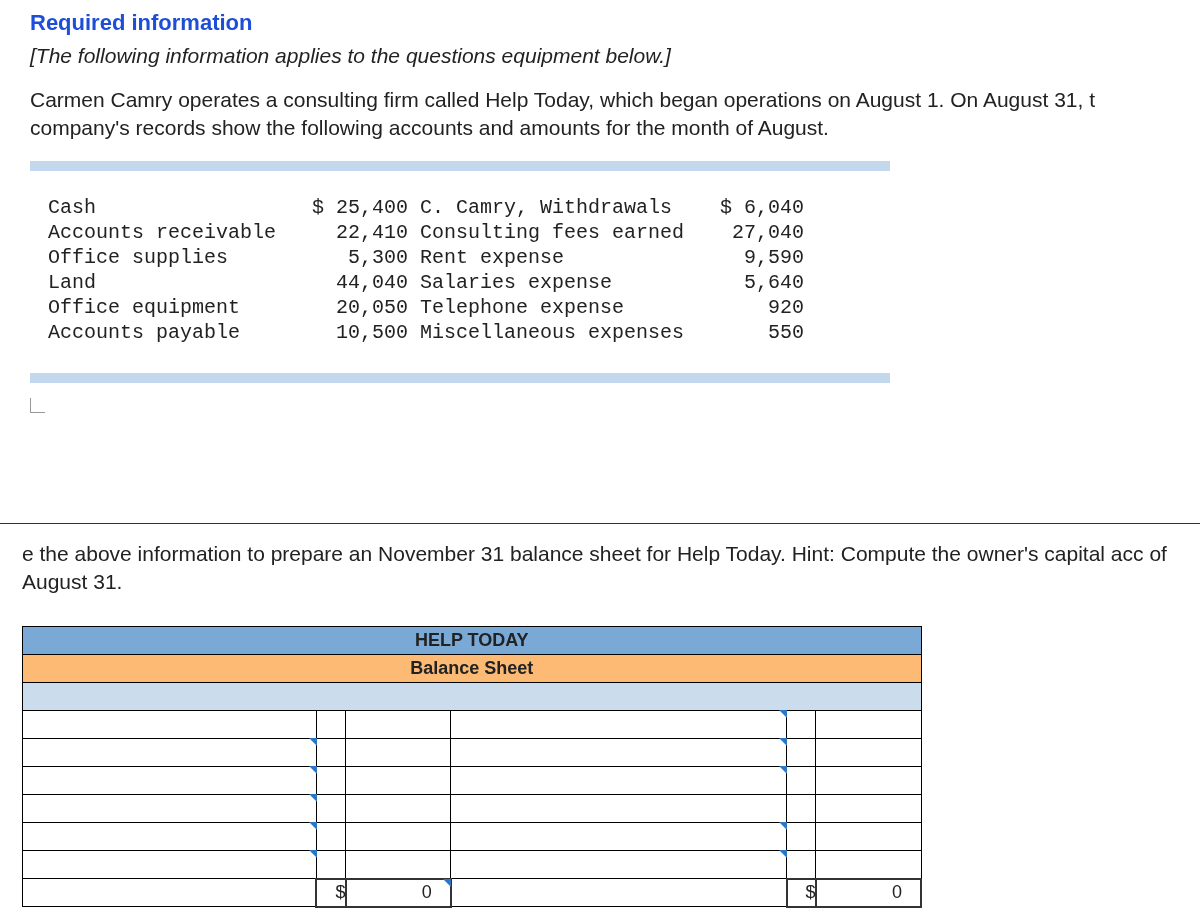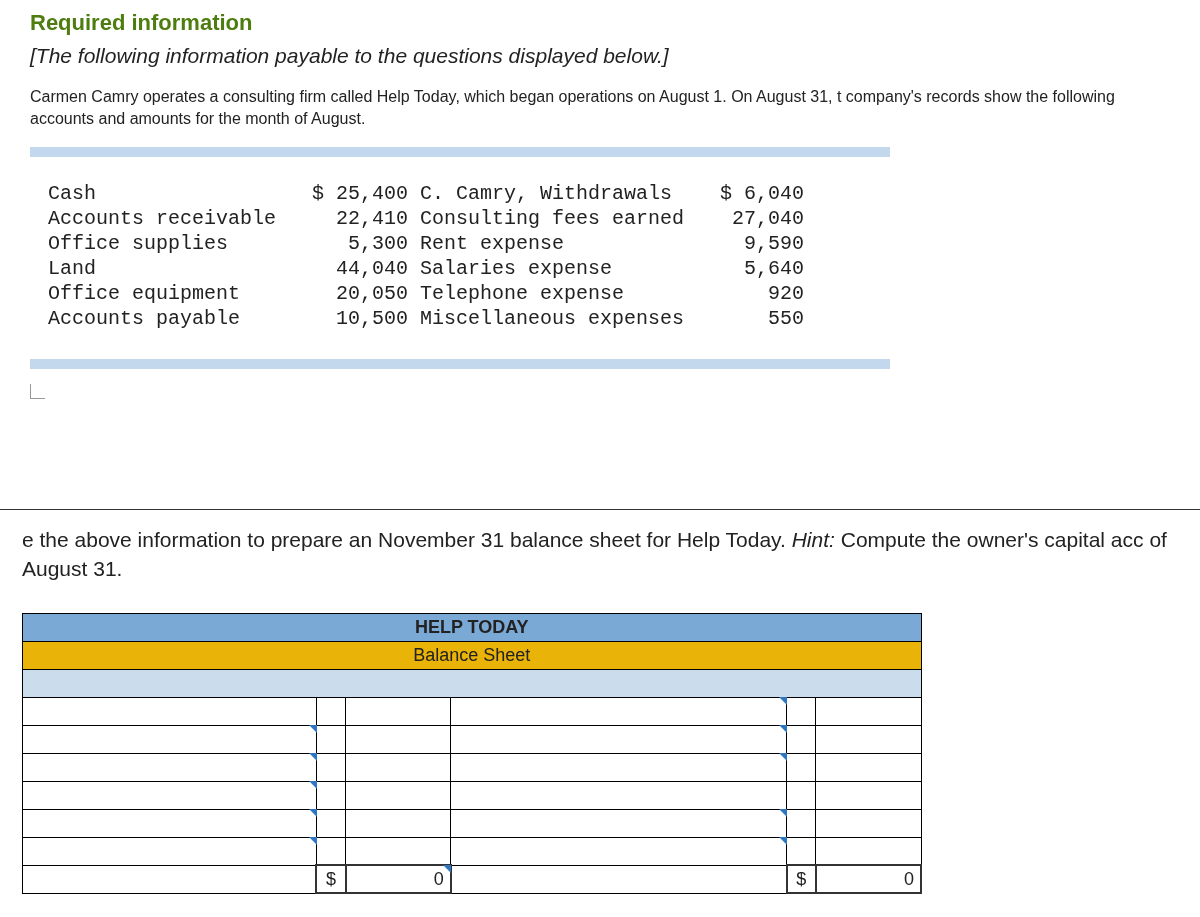--- a/index.html
+++ b/index.html
@@ -7,32 +7,32 @@
     font-size: 20px;
     color: #222;
     margin: 0;
     padding: 0;
     background: #fff;
   }
   .page {
     padding: 10px 20px 40px 30px;
   }
   .req-title {
-    color: #4d7c0f;
+    color: #1d4ed8;
     font-weight: bold;
     font-size: 22px;
     margin-bottom: 8px;
   }
   .italic-line {
     font-style: italic;
     font-size: 21px;
     margin-bottom: 18px;
   }
   .body-text {
-    font-size: 16px;
+    font-size: 21px;
     line-height: 1.35;
     margin-bottom: 18px;
   }
 
   
   .accounts-wrap {
     width: 860px;
     margin-bottom: 16px;
   }
   .accounts-header-bar {
@@ -69,45 +69,45 @@
     border: none;
     border-top: 1px solid #333;
     margin: 0;
   }
   .instruction {
     font-size: 21px;
     line-height: 1.35;
     margin: 16px 0 30px 0;
     margin-left: -8px;
   }
-  .hint { font-style: italic; }
+  .hint { }
 
   
   .bs {
     border-collapse: collapse;
     width: 900px;
     table-layout: fixed;
     margin-left: -8px;
   }
   .bs th, .bs td {
     border: 1px solid #000;
     height: 28px;
-    padding: 2px 6px;
+    padding: 2px 18px;
     font-size: 18px;
     box-sizing: border-box;
   }
   .bs .hdr {
     background: #7ba9d6;
     text-align: center;
     font-weight: bold;
   }
   .bs .hdr2 {
-    background: #eab308;
+    background: #fdba74;
     text-align: center;
-    font-weight: normal;
+    font-weight: bold;
   }
   .bs .subhdr {
     background: #cbdced;
   }
   .col-desc  { width: 280px; }
   .col-cur1  { width: 28px; }
   .col-val1  { width: 100px; }
   .col-desc2 { width: 320px; }
   .col-cur2  { width: 28px; }
   .col-val2  { width: 100px; }
@@ -128,21 +128,21 @@
     border: 2px solid #333 !important;
   }
   .dollar { font-family: Arial; }
 </style>
 </head>
 <body>
 
 <div class="page">
 
   <div class="req-title">Required information</div>
-  <div class="italic-line">[The following information payable to the questions displayed below.]</div>
+  <div class="italic-line">[The following information applies to the questions equipment below.]</div>
   <div class="body-text">Carmen Camry operates a consulting firm called Help Today, which began operations on August 1. On August 31, t company's records show the following accounts and amounts for the month of August.</div>
 
   <div class="accounts-wrap">
     <div class="accounts-header-bar"></div>
     <pre class="accounts" id="accounts-pre">Cash                  $ 25,400 C. Camry, Withdrawals    $ 6,040
 Accounts receivable     22,410 Consulting fees earned    27,040
 Office supplies          5,300 Rent expense               9,590
 Land                    44,040 Salaries expense           5,640
 Office equipment        20,050 Telephone expense            920
 Accounts payable        10,500 Miscellaneous expenses       550</pre>

